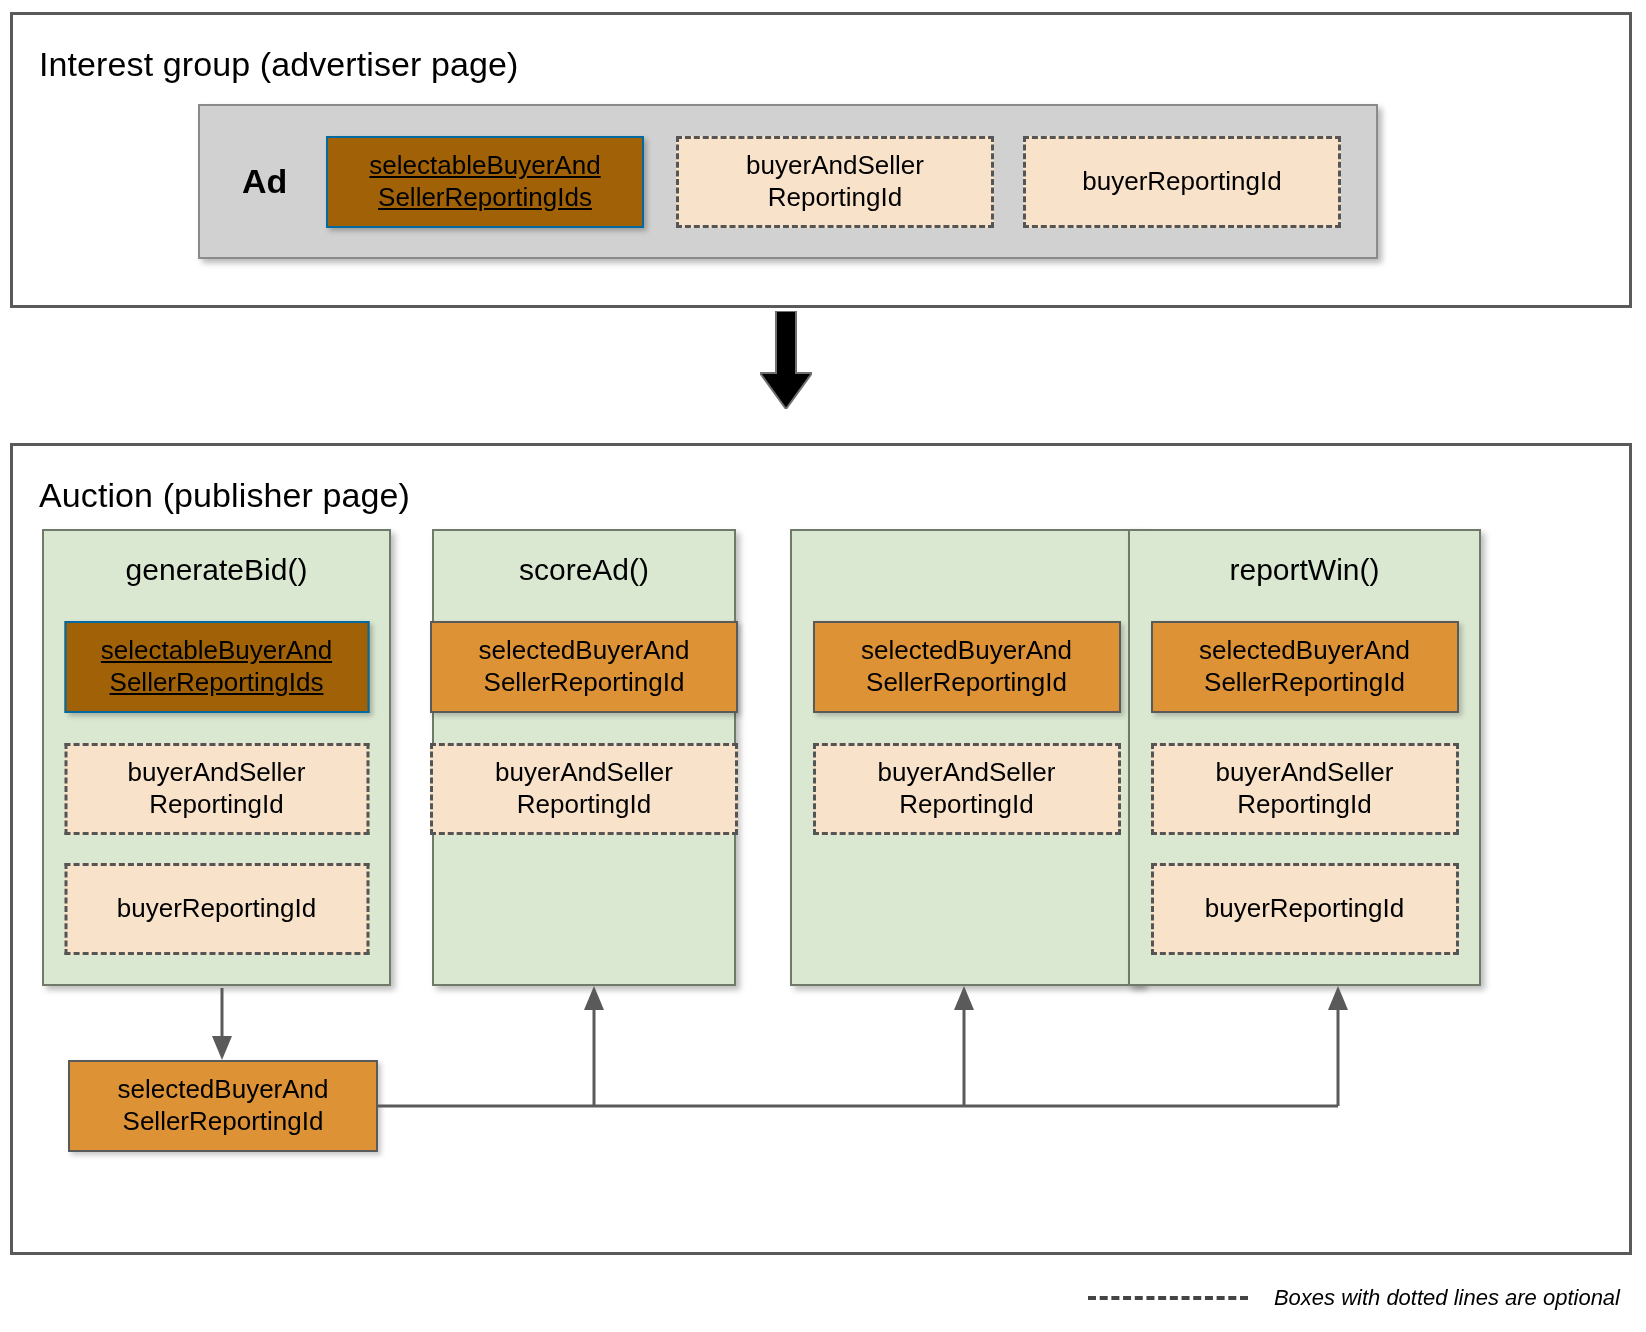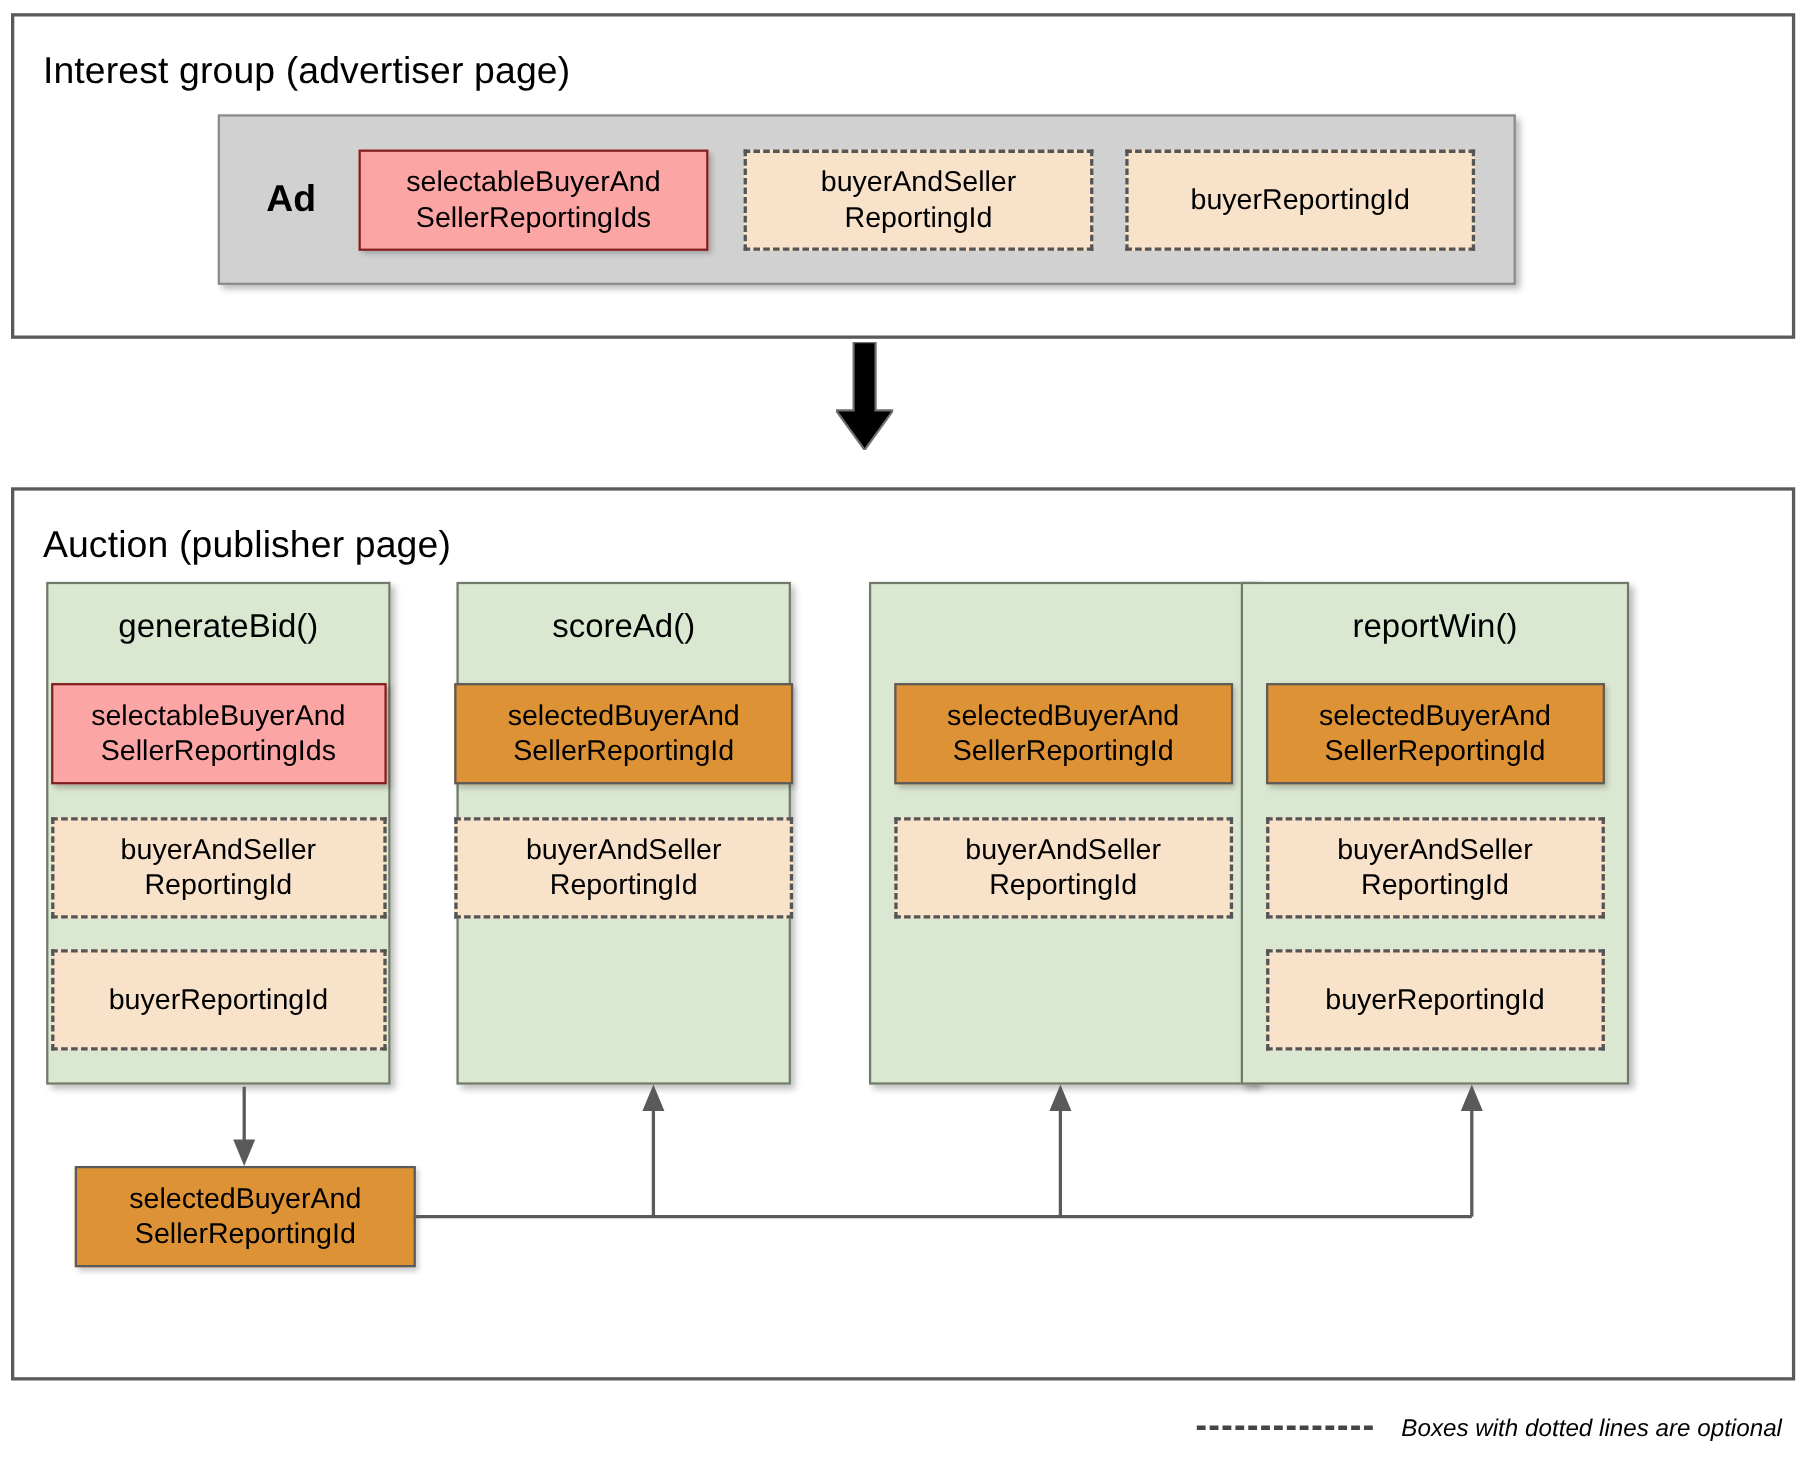--- a/index.html
+++ b/index.html
@@ -84,23 +84,24 @@
     display: flex;
     align-items: center;
     justify-content: center;
     text-align: center;
     font-size: 26px;
     line-height: 1.22;
     color: #000;
     padding: 4px 6px;
   }
   .box-solid-light {
-    background: #fca5a5;
-    border: 2px solid #7f1d1d;
+    background: #a16207;
+    border: 2px solid #0369a1;
     box-shadow: 3px 3px 5px rgba(0,0,0,0.25);
+    text-decoration: underline;
   }
   .box-solid-dark {
     background: #de9236;
     border: 2px solid #5a5a5a;
     box-shadow: 3px 3px 5px rgba(0,0,0,0.22);
   }
   .box-dashed {
     background: #f8e2ca;
     border: 3px dashed #555555;
   }
@@ -122,22 +123,22 @@
   
   .func-col {
     position: absolute;
     top: 529px;
     height: 457px;
     background: #dbe8d1;
     border: 2px solid #6f7a68;
     box-sizing: border-box;
     box-shadow: 4px 4px 6px rgba(0,0,0,0.26);
   }
-  #col-generatebid { left: 42px;   width: 313px; }
-  #col-scoread     { left: 415px;  width: 304px; }
+  #col-generatebid { left: 42px;   width: 349px; }
+  #col-scoread     { left: 432px;  width: 304px; }
   #col-reportresult{ left: 790px;  width: 353px; }
   #col-reportwin   { left: 1128px; width: 353px; }
 
   .func-title {
     position: absolute;
     left: 0;
     top: 22px;
     width: 100%;
     text-align: center;
     font-size: 30px;

